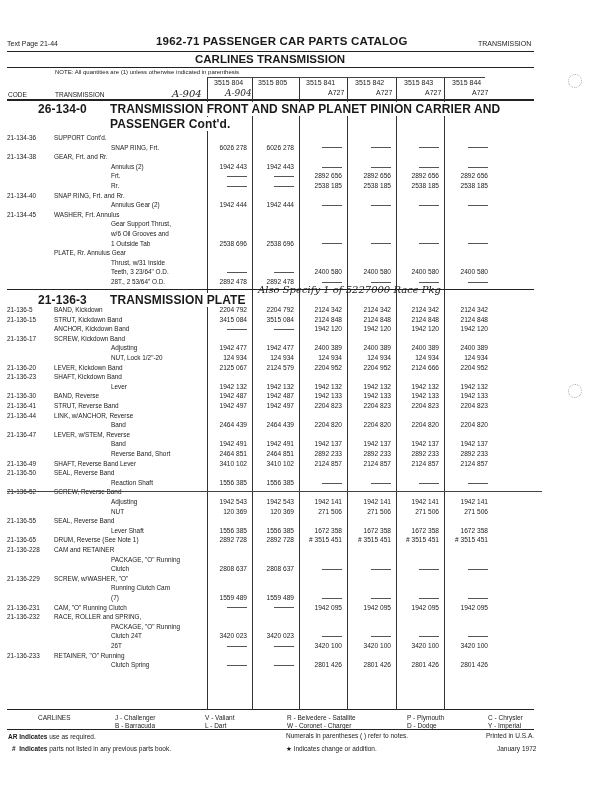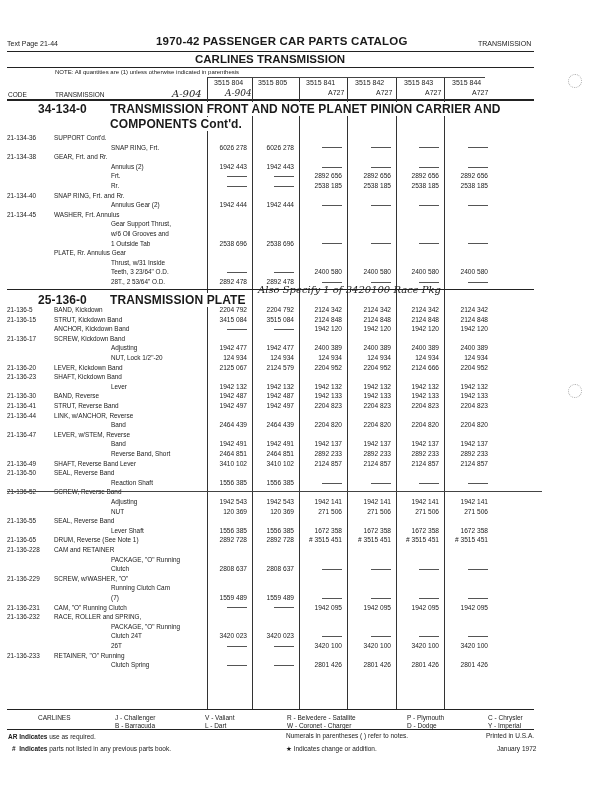--- a/index.html
+++ b/index.html
@@ -41,21 +41,21 @@
     .hr-foot { left: 7px; top: 709px; width: 527px; height: 1px; background: #222; }
     .hr-foot2 { left: 7px; top: 729px; width: 527px; height: 1px; background: #222; }
     .foot { font-size: 6.5px; line-height: 8px; }
     .foot-b { font-weight: bold; }
     .punch { border: 1px dotted #aaa; border-radius: 50%; width: 14px; height: 14px; }
   </style>
 </head>
 <body>
 
 <div class="abs text-page">Text Page 21-44</div>
-<div class="abs catalog-title">1970-42 PASSENGER CAR PARTS CATALOG</div>
+<div class="abs catalog-title">1962-71 PASSENGER CAR PARTS CATALOG</div>
 <div class="abs section-right">TRANSMISSION</div>
 <div class="abs hr-top"></div>
 <div class="abs auto-title">CARLINES TRANSMISSION</div>
 <div class="abs hr-note"></div>
 <div class="abs note">NOTE: All quantities are (1) unless otherwise indicated in parenthesis</div>
 <div class="abs hr-note2"></div>
 
 <div class="abs col-head" style="left:214px;">3515 804</div>
 <div class="abs col-head" style="left:258px;">3515 805</div>
 <div class="abs col-head" style="left:306px;">3515 841</div>
@@ -72,23 +72,23 @@
 <div class="abs hand-strike">A-904</div>
 <div class="abs hr-code"></div>
 
 <div class="vline" style="left:207px; top:78px; height:631px;"></div>
 <div class="vline" style="left:252px; top:78px; height:631px;"></div>
 <div class="vline" style="left:299px; top:78px; height:631px;"></div>
 <div class="vline" style="left:347px; top:78px; height:631px;"></div>
 <div class="vline" style="left:396px; top:78px; height:631px;"></div>
 <div class="vline" style="left:444px; top:78px; height:631px;"></div>
 
-<div class="abs sec-head" style="left:38px; top:102px; background:#fff; padding-right:2px; z-index:2;">34-134-0</div>
-<div class="abs sec-head" style="left:110px; top:102px; background:#fff; z-index:2;">TRANSMISSION FRONT AND NOTE PLANET PINION CARRIER AND</div>
-<div class="abs sec-head" style="left:110px; top:117px; background:#fff; z-index:2;">COMPONENTS Cont'd.</div>
+<div class="abs sec-head" style="left:38px; top:102px; background:#fff; padding-right:2px; z-index:2;">26-134-0</div>
+<div class="abs sec-head" style="left:110px; top:102px; background:#fff; z-index:2;">TRANSMISSION FRONT AND SNAP PLANET PINION CARRIER AND</div>
+<div class="abs sec-head" style="left:110px; top:117px; background:#fff; z-index:2;">PASSENGER Cont'd.</div>
 
 <div id="sec1">
     <div class="row code" style="top: 134px;">21-134-36</div>
     <div class="row desc" style="top: 134px;">SUPPORT Cont'd.</div>
     <div class="row desc3" style="top: 143.6px;">SNAP RING, Frt.</div>
     <div class="num" style="left: 202px; top: 143.6px;">6026 278</div>
     <div class="num" style="left: 249px; top: 143.6px;">6026 278</div>
     <div class="num" style="left: 297px; top: 143.6px;"><span class="dash"></span></div>
     <div class="num" style="left: 346px; top: 143.6px;"><span class="dash"></span></div>
     <div class="num" style="left: 394px; top: 143.6px;"><span class="dash"></span></div>
@@ -149,23 +149,23 @@
     <div class="num" style="left: 202px; top: 278px;">2892 478</div>
     <div class="num" style="left: 249px; top: 278px;">2892 478</div>
     <div class="num" style="left: 297px; top: 278px;"><span class="dash"></span></div>
     <div class="num" style="left: 346px; top: 278px;"><span class="dash"></span></div>
     <div class="num" style="left: 394px; top: 278px;"><span class="dash"></span></div>
     <div class="num" style="left: 443px; top: 278px;"><span class="dash"></span></div>
   </div>
 
 <div class="abs hr-mid"></div>
 
-<div class="abs sec-head" style="left:38px; top:293px; background:#fff; z-index:2;">25-136-0</div>
+<div class="abs sec-head" style="left:38px; top:293px; background:#fff; z-index:2;">21-136-3</div>
 <div class="abs sec-head" style="left:110px; top:293px; background:#fff; z-index:2;">TRANSMISSION PLATE</div>
-<div class="abs handwrite2">Also Specify 1 of 3420100 Race Pkg</div>
+<div class="abs handwrite2">Also Specify 1 of 5227000 Race Pkg</div>
 
 <div id="sec2">
     <div class="row code" style="top: 306px;">21-136-5</div>
     <div class="row desc" style="top: 306px;">BAND, Kickdown</div>
     <div class="num" style="left: 202px; top: 306px;">2204 792</div>
     <div class="num" style="left: 249px; top: 306px;">2204 792</div>
     <div class="num" style="left: 297px; top: 306px;">2124 342</div>
     <div class="num" style="left: 346px; top: 306px;">2124 342</div>
     <div class="num" style="left: 394px; top: 306px;">2124 342</div>
     <div class="num" style="left: 443px; top: 306px;">2124 342</div>

